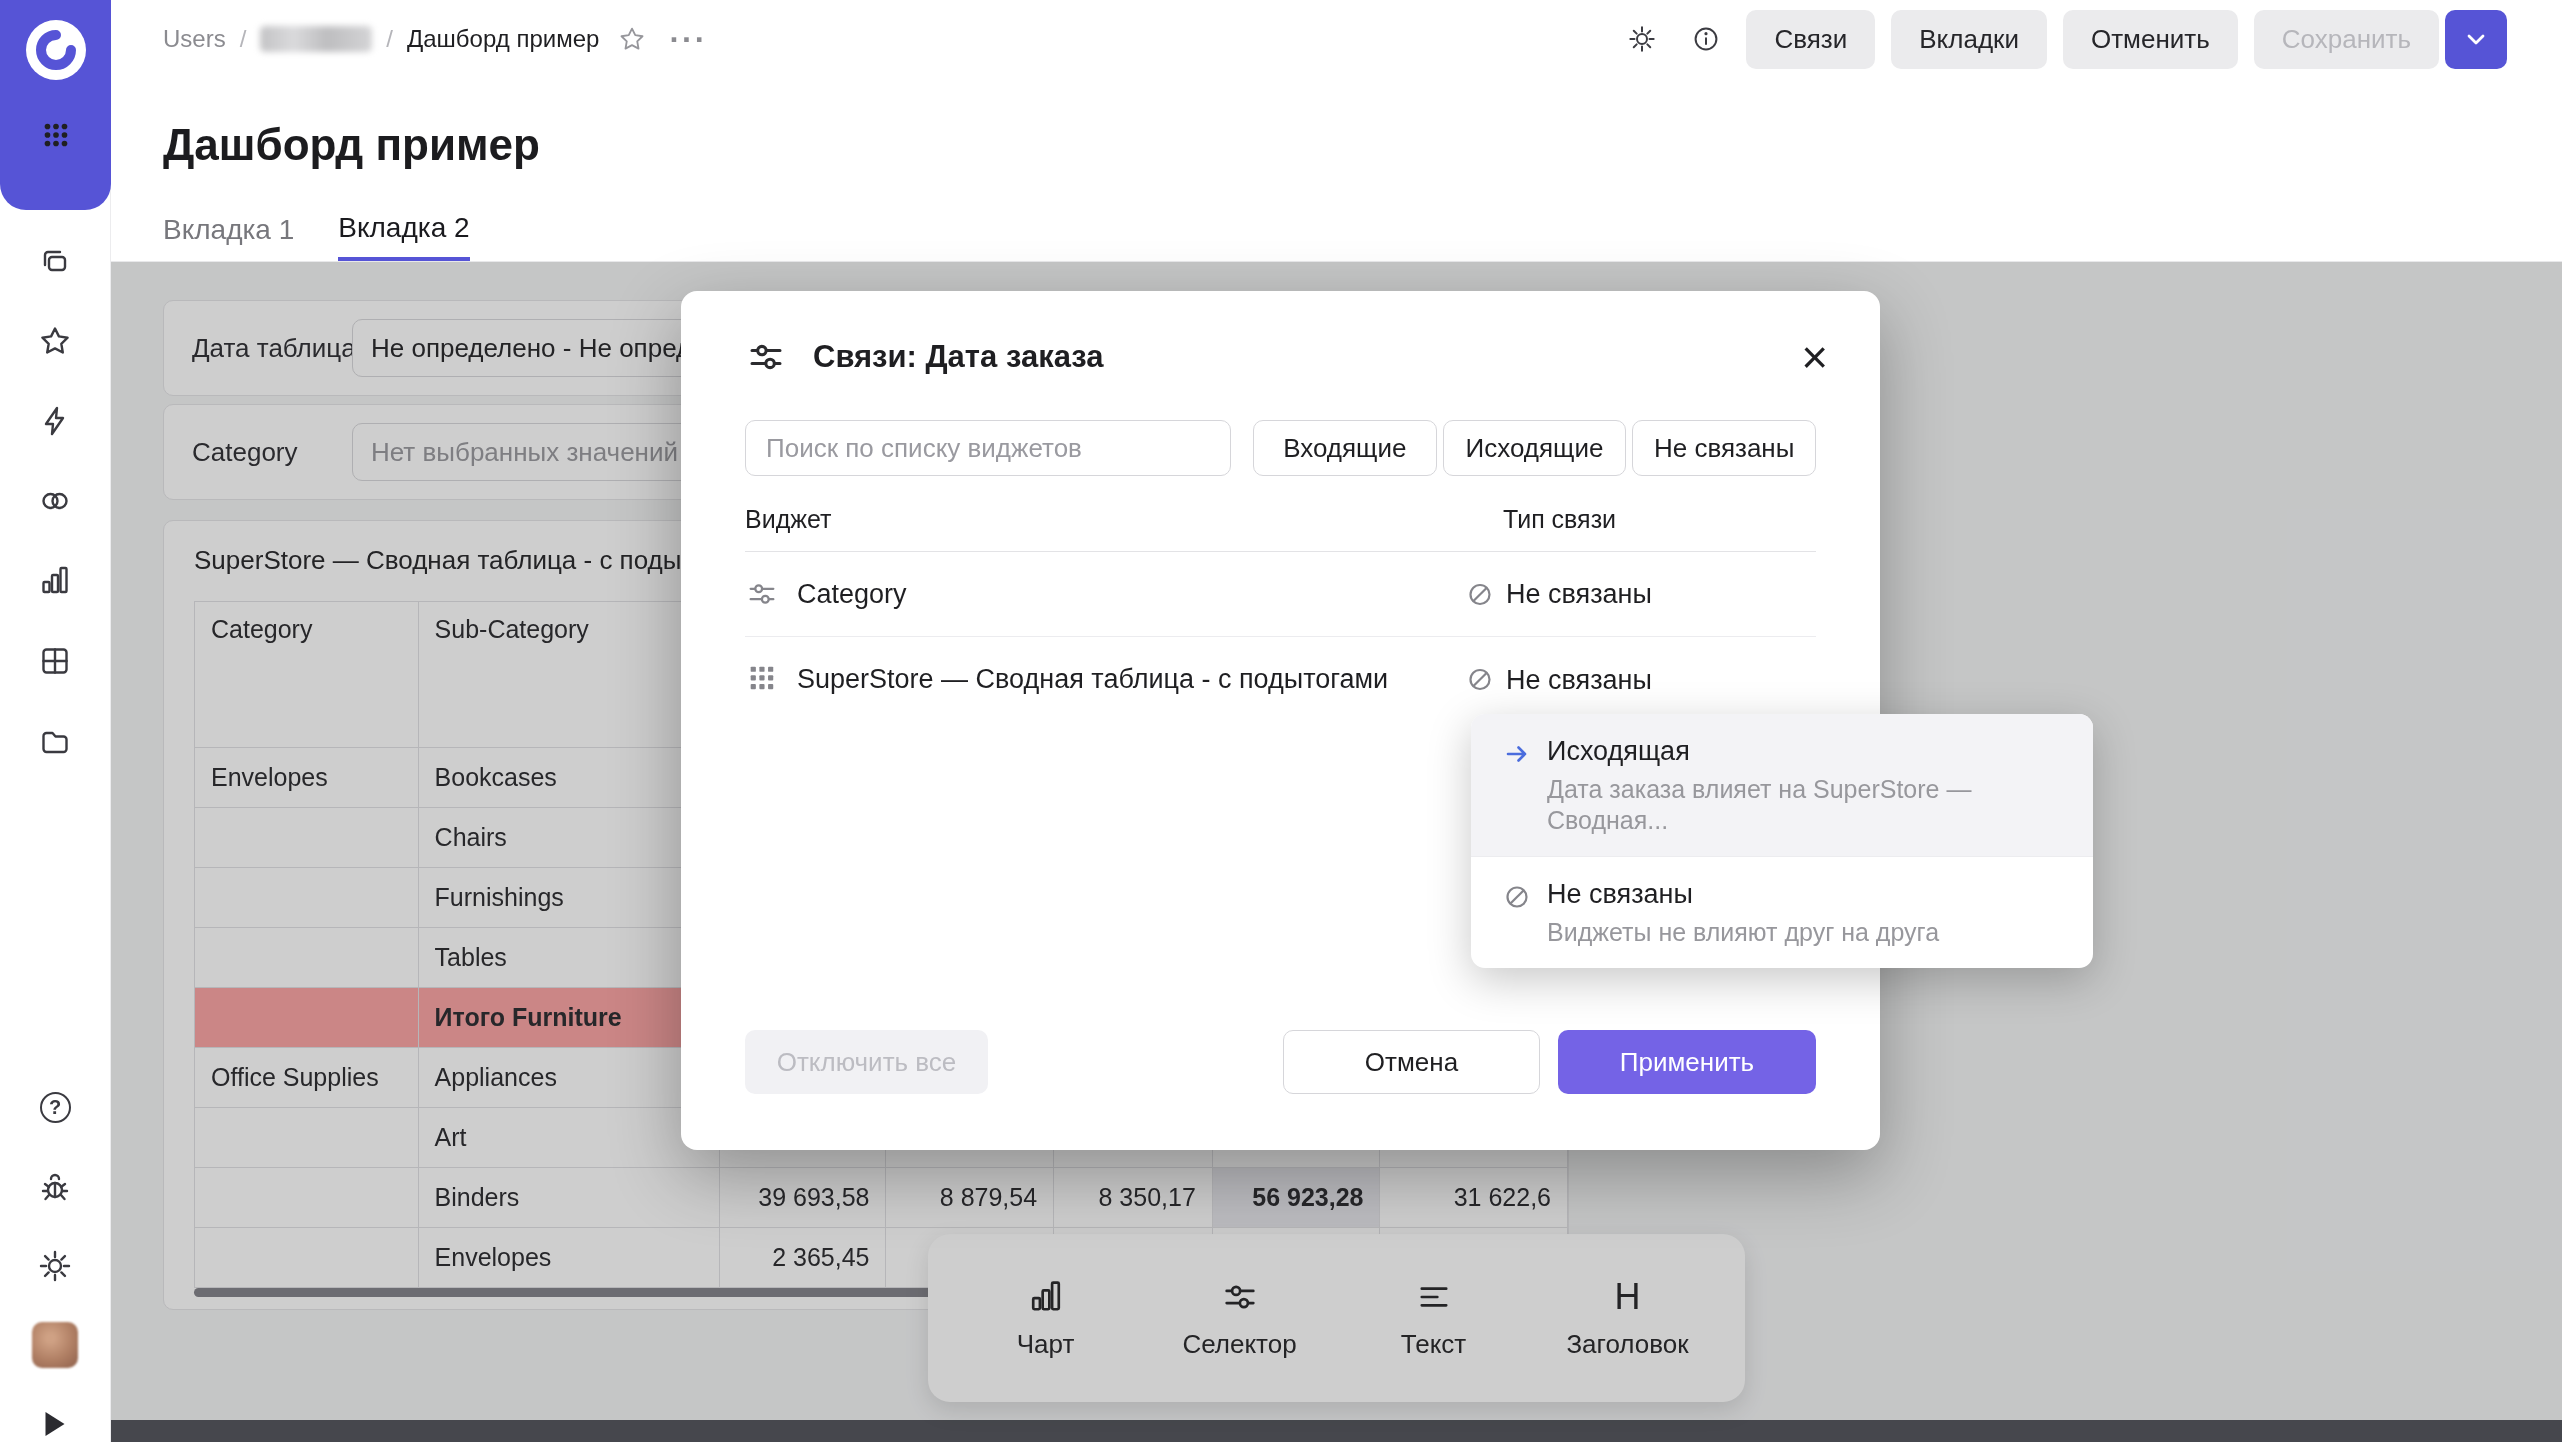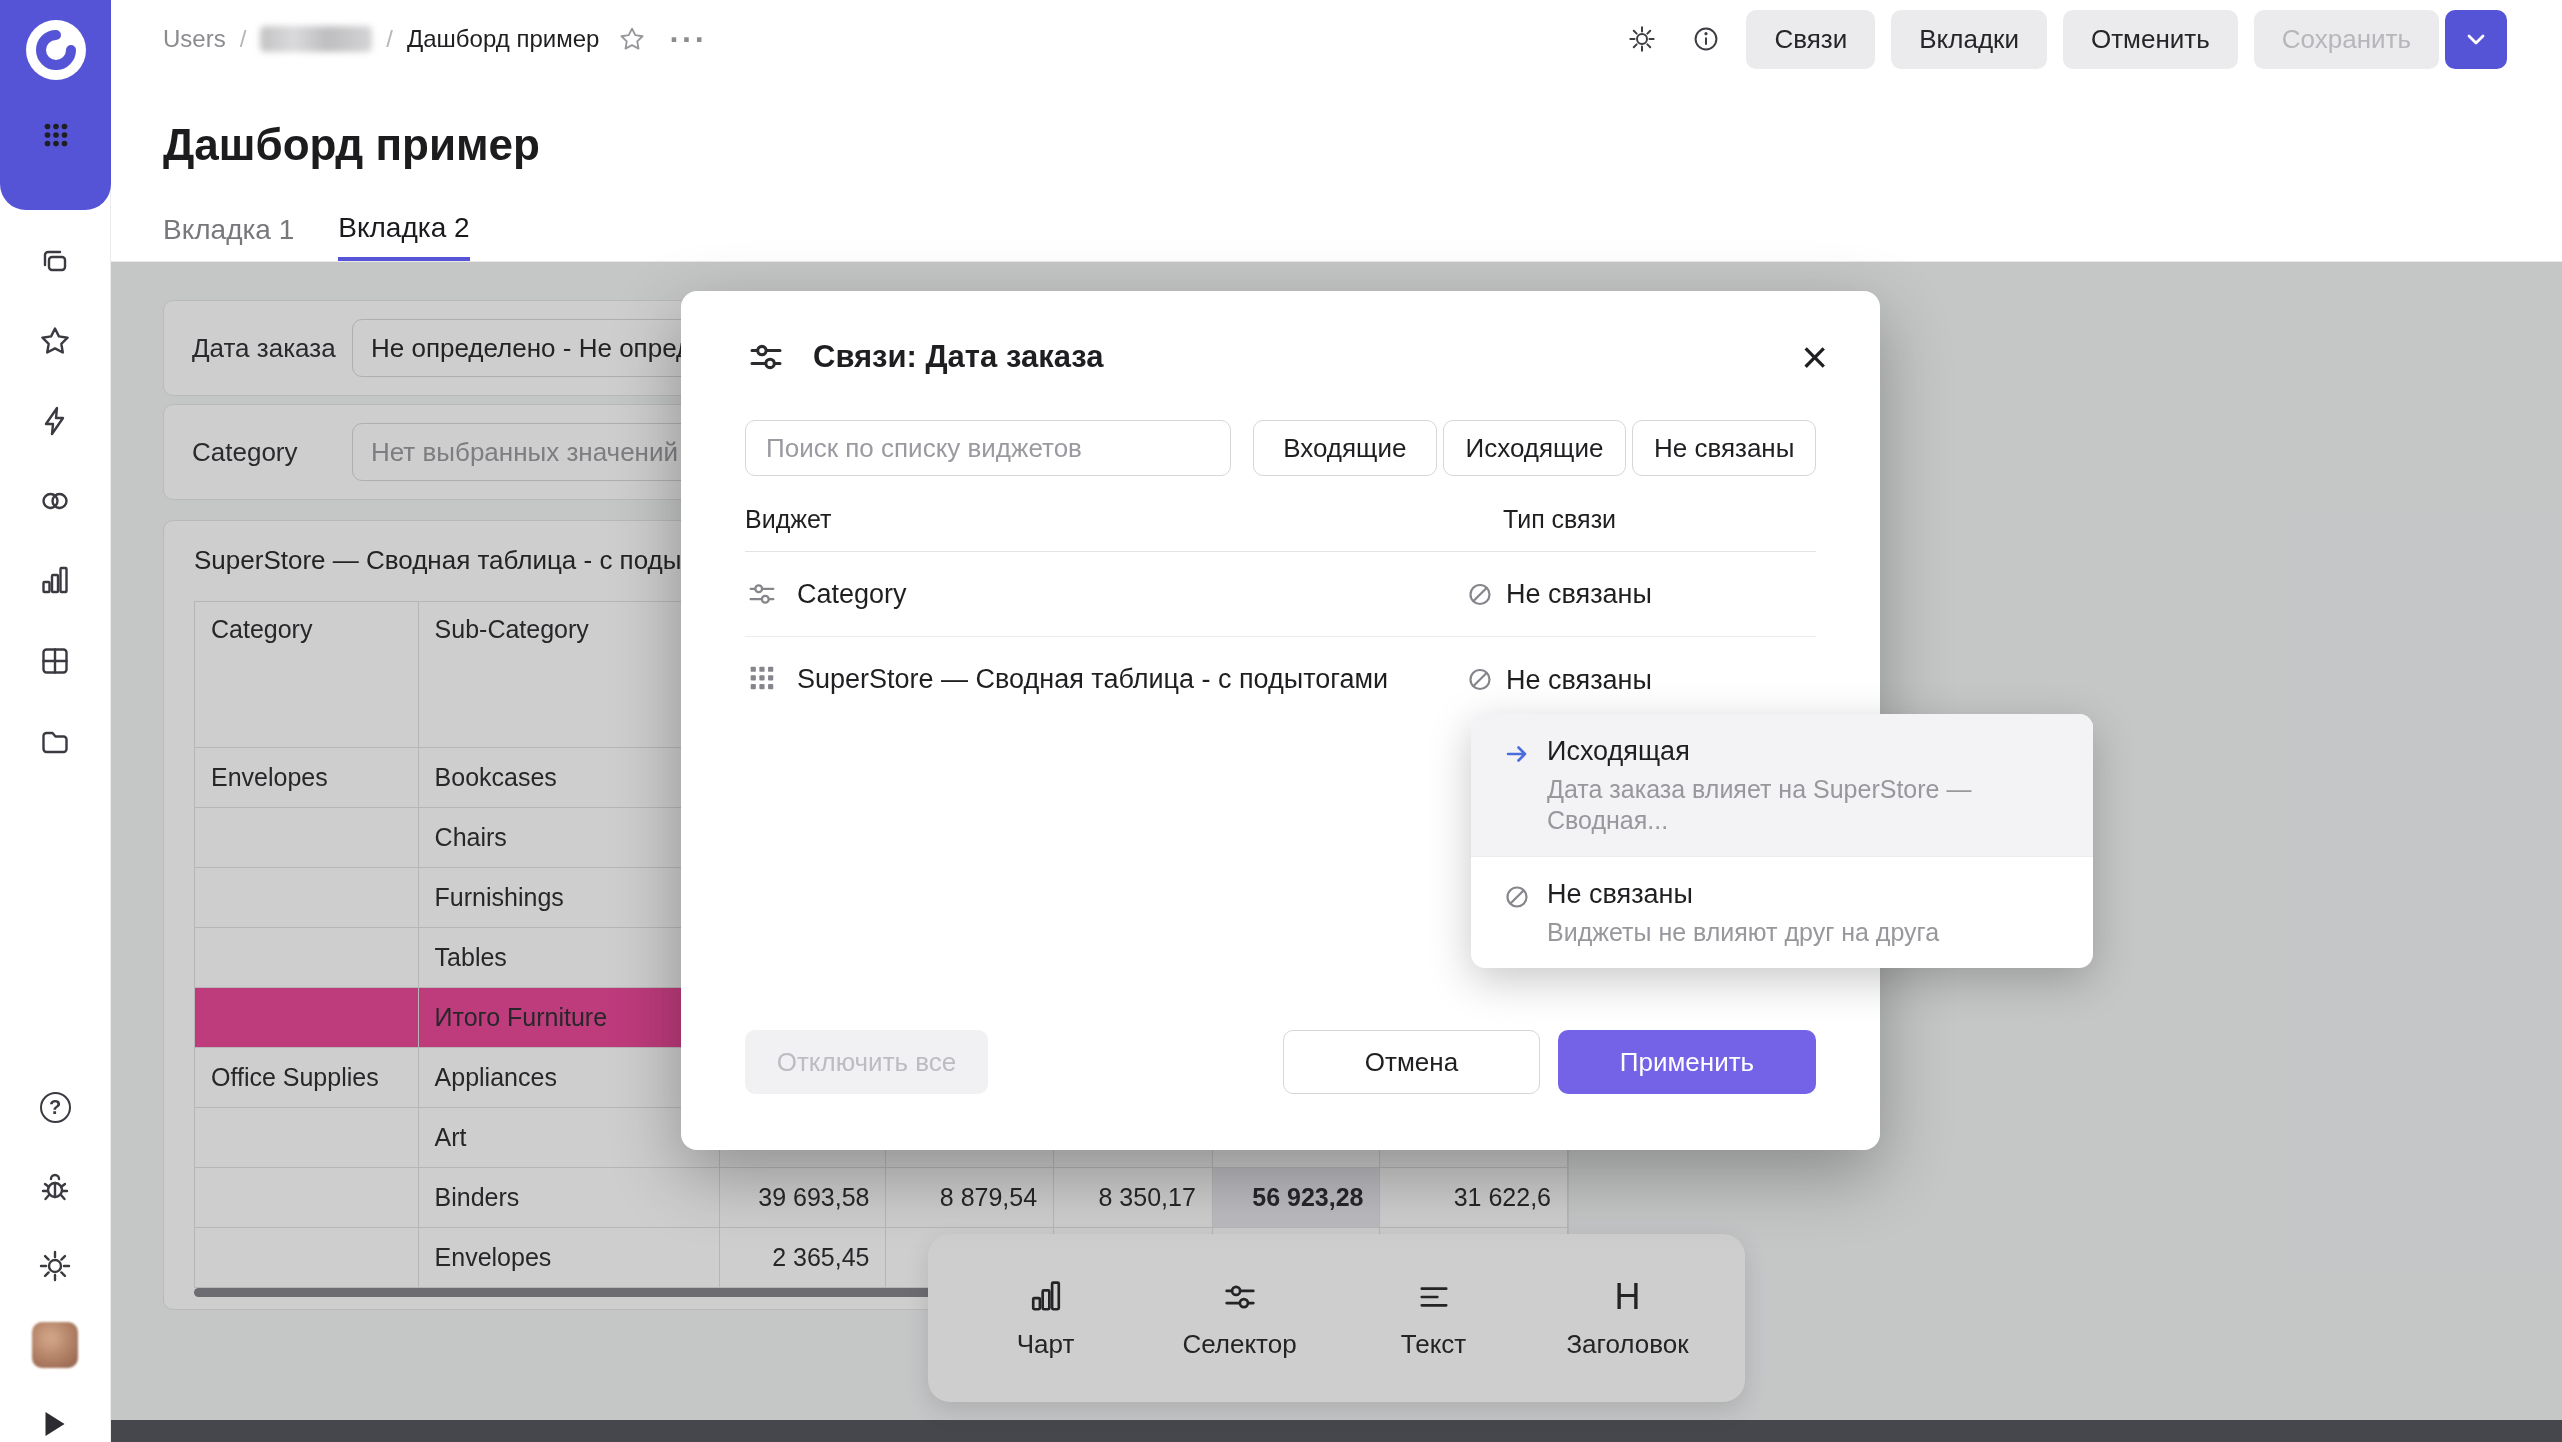--- a/index.html
+++ b/index.html
@@ -59,21 +59,21 @@
 
   .widget-card{position:absolute;left:52px;top:258px;width:1406px;height:790px;background:#fff;border:1px solid #e5e5e8;border-radius:10px;overflow:hidden}
   .widget-title{position:absolute;left:30px;top:24px;font-size:26px;color:#2b2b2e;white-space:nowrap}
   table.pivot{position:absolute;left:30px;top:80px;border-collapse:collapse;table-layout:fixed;font-size:25px;color:#2f2f33}
   .pivot th,.pivot td{border:1px solid #e2e2e5;padding:0 16px;background:#fff}
   .pivot th{height:54px;text-align:left;font-weight:500;vertical-align:top;padding-top:13px}
   .pivot th.h2{height:92px}
   .pivot td{height:60px}
   .pivot td.tl{text-align:left}
   .pivot td.num{text-align:right}
-  .pivot tr.total td{background:#ec4899;font-weight:400}
+  .pivot tr.total td{background:#fca5a5;font-weight:700}
   .pivot td.hl{background:#e9e9ee;font-weight:700}
   .widget-scrollbar{position:absolute;left:30px;right:24px;bottom:12px;height:9px;border-radius:5px;background:#85858c;cursor:pointer}
 
   .toolbar{position:absolute;left:817px;top:972px;width:817px;height:168px;background:#fff;border-radius:22px;z-index:2;
            box-shadow:0 8px 24px rgba(0,0,0,.12);display:flex;align-items:center;justify-content:center;gap:64px}
   .tool{width:130px;display:flex;flex-direction:column;align-items:center;gap:12px;color:#2b2b2e;cursor:pointer}
   .tool-label{font-size:26px}
   .tool-h{font-size:36px;font-weight:500;line-height:40px}
 
   .bottom-strip{position:absolute;left:0;right:0;top:1158px;height:22px;background:#55575e}
@@ -254,21 +254,21 @@
 
 <nav class="tabs">
   <div class="tab">Вкладка 1</div>
   <div class="tab active">Вкладка 2</div>
 </nav>
 <div class="tabs-divider"></div>
 
 <div class="content">
 
   <div class="sel-card sel-1">
-    <div class="sel-label">Дата заказа</div>
+    <div class="sel-label">Дата таблица</div>
     <div class="sel-value">Не определено - Не опред</div>
   </div>
 
   <div class="sel-card sel-2">
     <div class="sel-label">Category</div>
     <div class="sel-value placeholder">Нет выбранных значений</div>
   </div>
 
   <div class="widget-card">
     <div class="widget-title">SuperStore — Сводная таблица - с подытогами</div>

